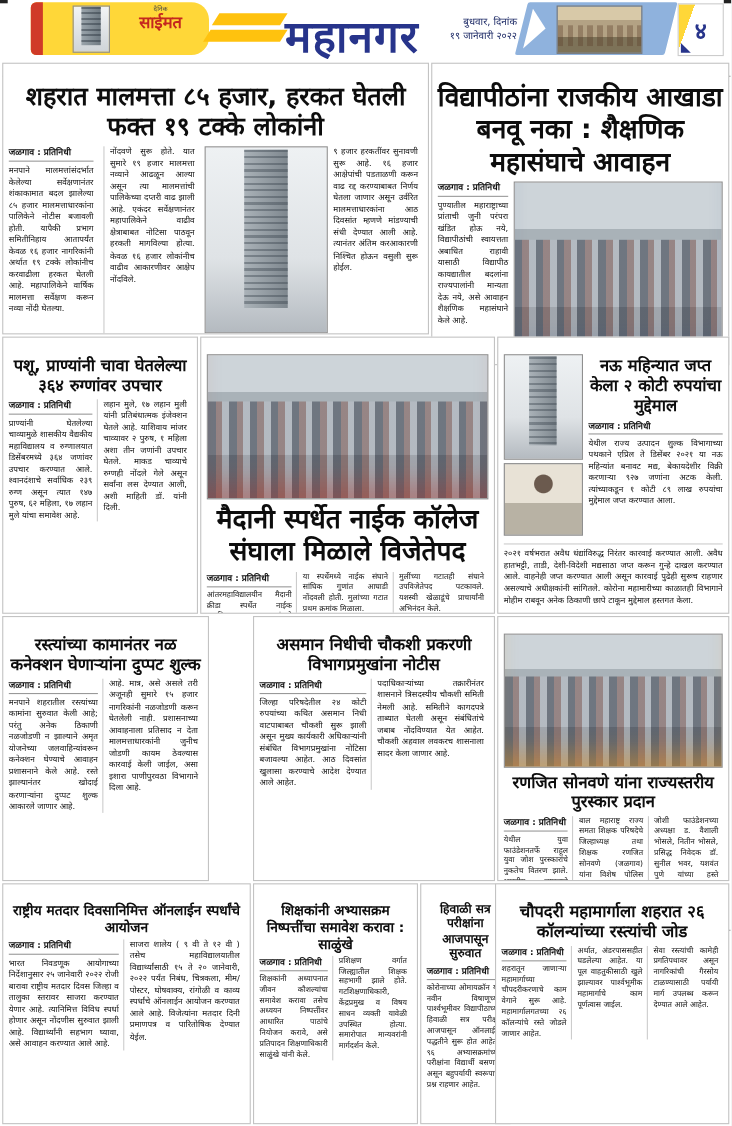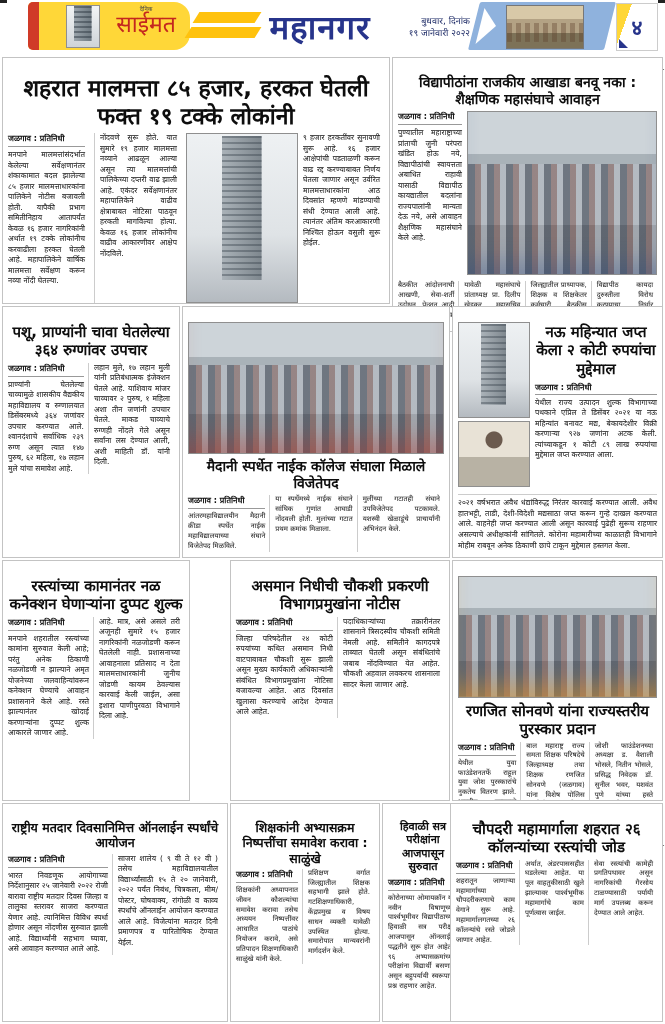--- a/index.html
+++ b/index.html
@@ -12,26 +12,26 @@
               background:#ffd738;border-radius:5px 16px 16px 5px;}
   .hdr-red{position:absolute;left:28px;top:2px;width:11px;height:48px;
            background:#d03a28;border-radius:5px 0 0 5px;}
   .mast-building{position:absolute;left:66px;top:5px;width:34px;height:43px;border:1px solid #888;
       background:
         repeating-linear-gradient(to bottom,rgba(40,50,60,.45) 0 2px,rgba(255,255,255,0) 2px 5px) 50% 8%/55% 86% no-repeat,
         linear-gradient(90deg,#9aa4ab,#6f7a82) 50% 8%/55% 86% no-repeat,
         linear-gradient(#f2f4f5,#cfd4d8);}
   .logo-box{position:absolute;left:104px;top:6px;width:84px;text-align:center;}
   .logo-tag{display:block;font-size:6px;color:#444;line-height:1;}
-  .logo-txt{display:block;font-size:23px;font-weight:normal;color:#c4271f;line-height:1.1;}
+  .logo-txt{display:block;font-size:15px;font-weight:bold;color:#c4271f;line-height:1.1;}
   .bar{position:absolute;height:11px;background:#ffc20e;transform:skewX(-32deg);}
   .bar1{left:196px;top:12px;width:62px;}
   .bar2{left:188px;top:27px;width:70px;}
   .section-title{position:absolute;left:255px;top:4px;width:130px;text-align:center;
-      font-size:33px;font-weight:bold;color:#27348b;letter-spacing:1px;}
+      font-size:40px;font-weight:bold;color:#27348b;letter-spacing:1px;}
   .date-block{position:absolute;left:382px;top:15px;width:88px;text-align:right;
       font-size:9px;font-weight:normal;color:#1d2a66;line-height:1.35;}
   .date-block span{display:block;}
   .blue-panel{position:absolute;left:474px;top:2px;width:136px;height:48px;
       background:#8fb2dd;transform:skewX(-14deg);border-radius:2px;}
   .blue-panel::before{content:"";position:absolute;left:6px;top:6px;border-left:16px solid #fff;
       border-top:18px solid transparent;border-bottom:18px solid transparent;}
   .panel-photo{position:absolute;left:506px;top:5px;width:76px;height:42px;border:1px solid #777;
       background:
         repeating-linear-gradient(90deg,rgba(90,60,40,.35) 0 5px,rgba(0,0,0,0) 5px 9px) 50% 75%/100% 45% no-repeat,
@@ -42,21 +42,21 @@
   .page-no-box::after{content:"";position:absolute;left:2px;bottom:2px;
       border-bottom:9px solid #27348b;border-right:9px solid transparent;}
   .page-no{font-size:21px;font-weight:bold;color:#27348b;}
   
   .reg{position:absolute;font-size:11px;color:#777;line-height:1;}
   
   .art{position:absolute;border:1px solid #c3c3c3;background:#fff;
        padding:15px 5px;box-sizing:border-box;overflow:hidden;}
   .hl{font-weight:bold;color:#0d0d0d;text-align:center;line-height:1.22;margin:1px 0 3px 0;}
   .hl-xl{font-size:23px;}
-  .hl-l{font-size:14px;}
+  .hl-l{font-size:24px;}
   .hl-m{font-size:15px;}
   .hl-s{font-size:12.5px;}
   .hl-xs{font-size:11px;}
   .cols{display:flex;}
   .col{flex:1 1 0;font-size:7.5px;line-height:1.4;text-align:justify;padding:0 4px 0 0;}
   .col + .col{border-left:1px solid #ccc;padding-left:5px;}
   .col p{margin:0;}
   .col-sm{font-size:7px;}
   .dateline{display:block;font-weight:bold;font-size:8px;border-bottom:1px solid #999;
             padding-bottom:2px;margin-bottom:3px;}

